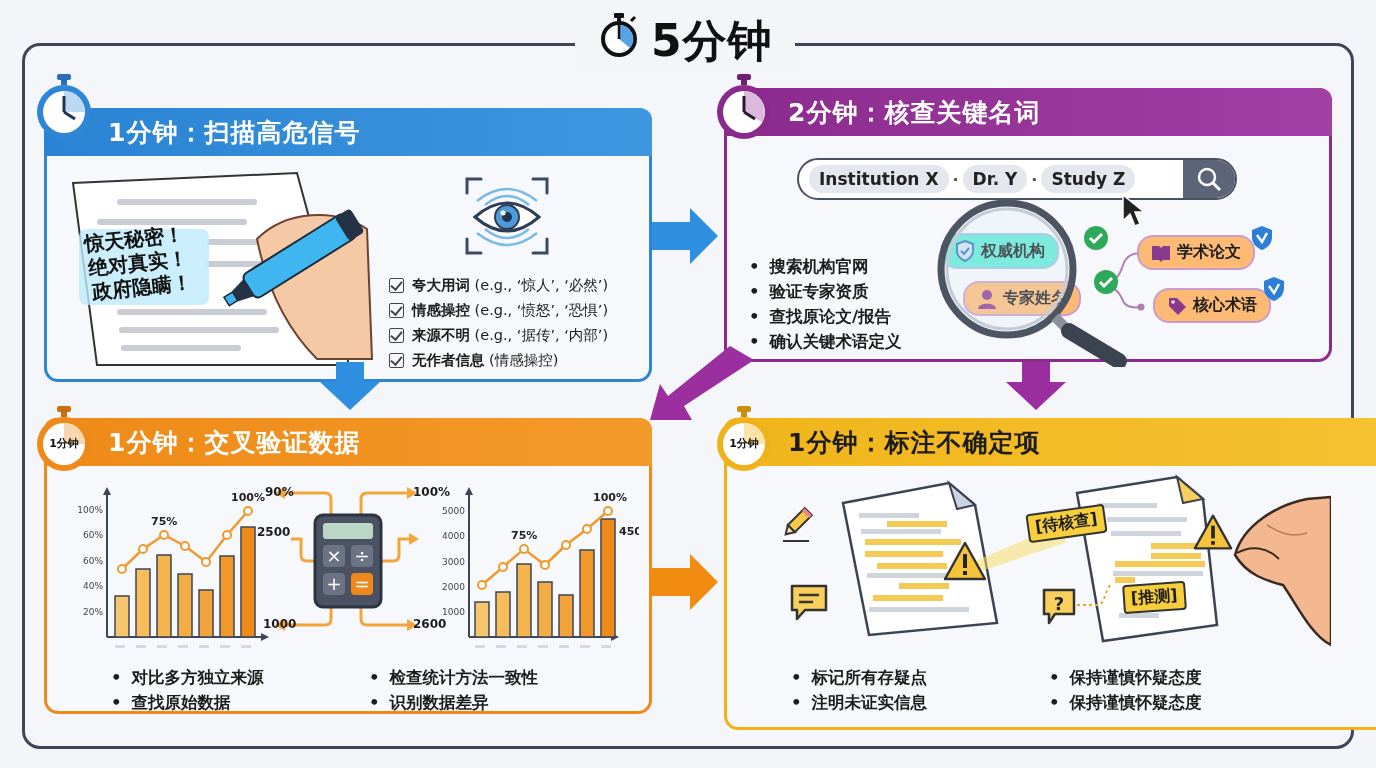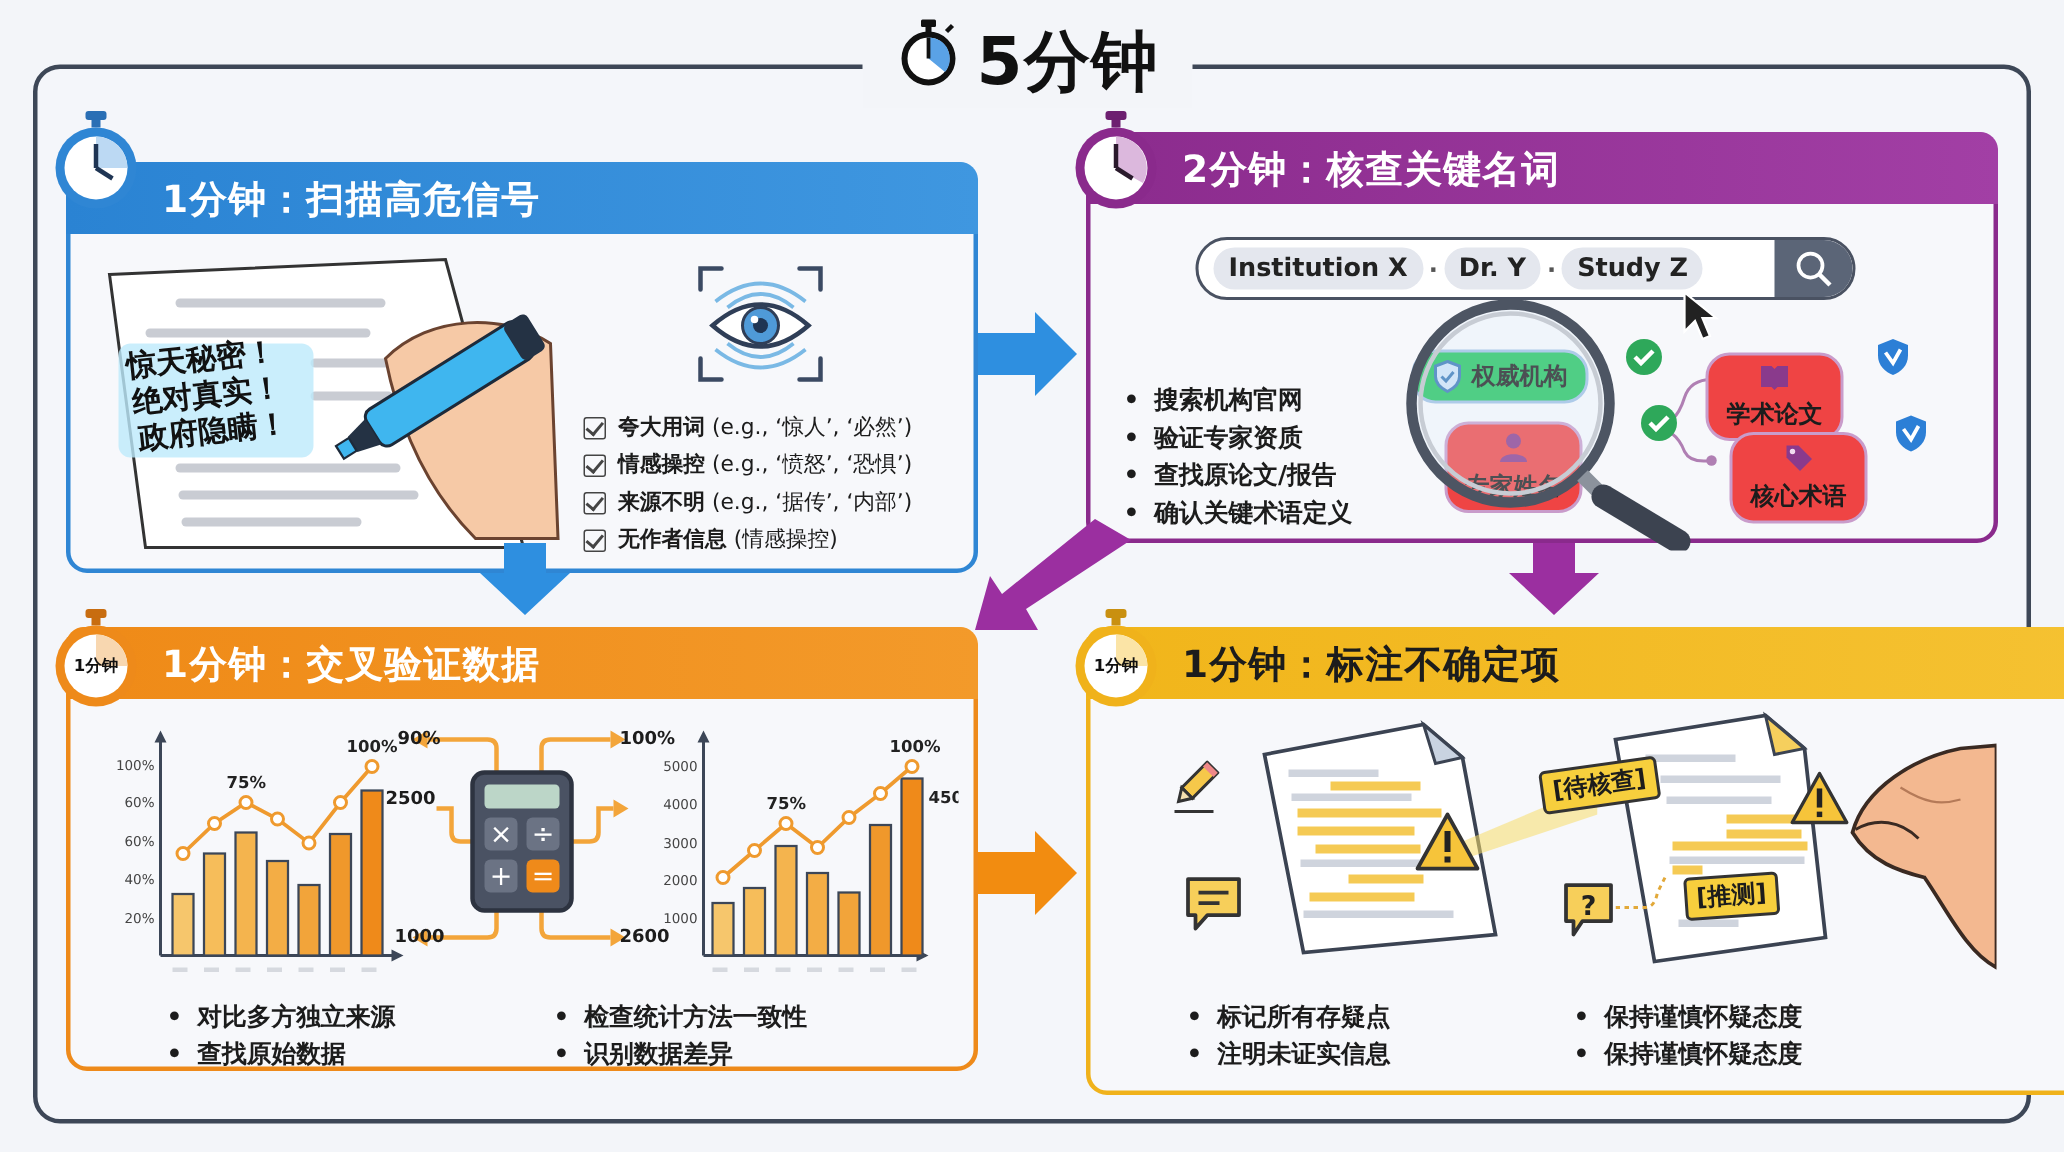--- a/index.html
+++ b/index.html
@@ -57,22 +57,22 @@
   }
   .chip { background: #e4e7ee; border-radius: 14px; padding: 4px 10px; font-size: 17px; font-weight: 700; color: #222; }
   .dot-sep { color: #555; font-weight: 700; }
   .search-btn { position: absolute; right: 0; top: 0; width: 52px; height: 100%; background: #5b6577;
     display: flex; align-items: center; justify-content: center; }
 
   .tag {
     position: absolute; border-radius: 16px; padding: 5px 12px; font-size: 16px; font-weight: 700;
     display: flex; align-items: center; gap: 6px; border: 2px solid;
   }
-  .tag.blue { background: #22c55e; border-color: #9fc0e3; text-align: center; }
-  .tag.purple { background: #ef4444; border-color: #c99ccb; flex-direction: column; }
+  .tag.blue { background: #5eead4; border-color: #9fc0e3; text-align: center; }
+  .tag.purple { background: #fdba74; border-color: #c99ccb; }
 
   .num-label { position: absolute; font-size: 12px; font-weight: 700; color: #1c1c1c; }
 
   .note-tag {
     position: absolute; background: #f7cf3d; border: 2px solid #333; border-radius: 4px;
     font-size: 16px; font-weight: 700; padding: 2px 6px; color: #1c1c1c;
   }
 </style>
 </head>
 <body>

